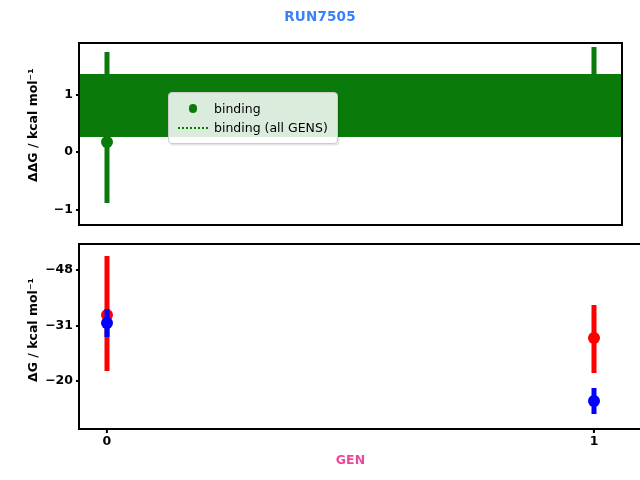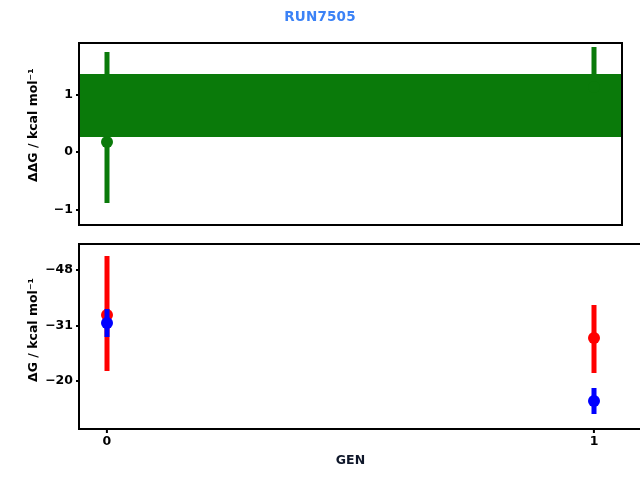--- a/index.html
+++ b/index.html
@@ -65,21 +65,21 @@
   #ylabel-bottom { left: 25px; top: 382px; }
 
   .xlabel {
     position: absolute;
     left: 78px;
     width: 545px;
     top: 452px;
     text-align: center;
     font-size: 12.5px;
     font-weight: bold;
-    color: #0f172a;
+    color: #ec4899;
   }
 
   
   .ytick-mark {
     position: absolute;
     width: 4.5px;
     height: 2.2px;
     background: #000000;
     left: -4.5px;
   }
@@ -199,20 +199,34 @@
           <div class="ytick-mark"></div>
           <div class="ytick-text">1</div>
         </div>
         <div class="ytick" style="top: 107.308px;">
           <div class="ytick-mark"></div>
           <div class="ytick-text">0</div>
         </div>
         <div class="ytick" style="top: 165px;">
           <div class="ytick-mark"></div>
           <div class="ytick-text">−1</div>
+        </div>
+      </div>
+    <div class="legend" id="legend-top">
+        <div class="legend-row">
+          <span class="legend-key">
+            <span class="legend-dot" style="background: rgb(10, 122, 10);"></span>
+          </span>
+          <span class="legend-label">binding</span>
+        </div>
+        <div class="legend-row">
+          <span class="legend-key">
+            <span class="legend-dashline" style="border-top-color: rgb(10, 122, 10);"></span>
+          </span>
+          <span class="legend-label">binding (all GENS)</span>
         </div>
       </div>
   </div>
 
   <div class="ylabel" id="ylabel-bottom">ΔG / kcal mol⁻¹</div>
 
   <div class="axes" id="axes-bottom">
     <div class="plot-clip" id="bottom-plot">
         <div class="errbar" style="left: 26.8063px; top: 11.1246px; height: 115.14px; width: 5px; background: rgb(255, 0, 0);"></div>
         <div class="marker" style="left: 26.8063px; top: 69.5289px; width: 12px; height: 12px; background: rgb(255, 0, 0);"></div>

